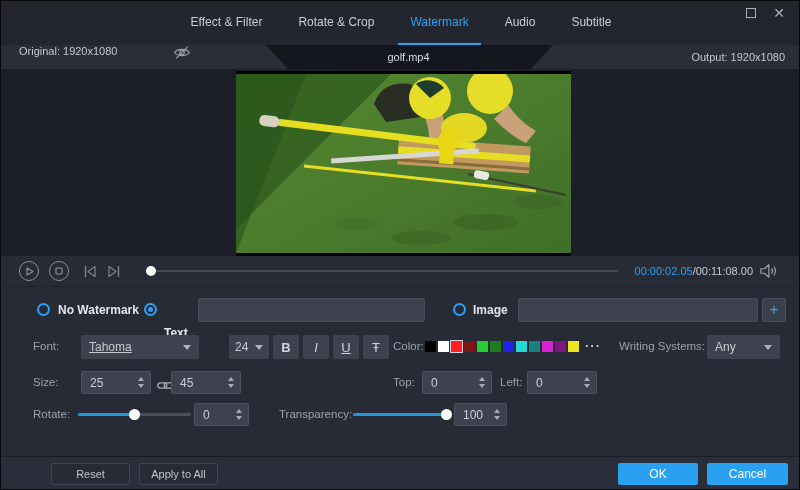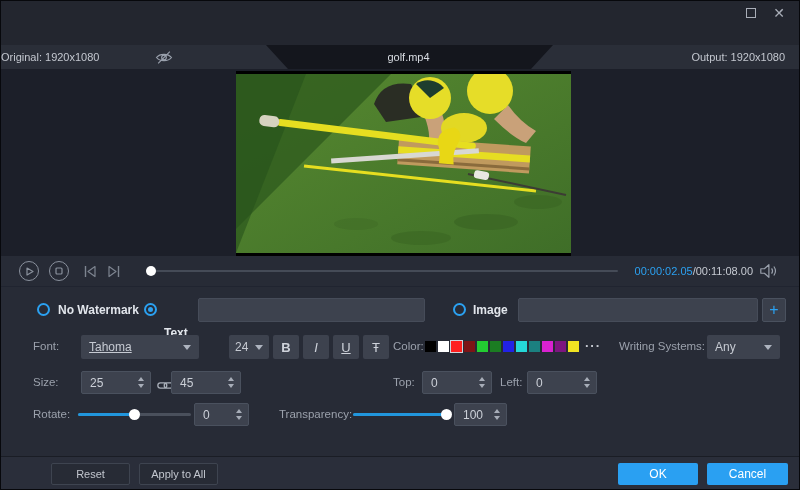--- a/index.html
+++ b/index.html
@@ -14,21 +14,21 @@
          color:#c9cdd5; border-bottom:2px solid transparent; cursor:default; white-space:nowrap; }
   .tab.active { color:#2ba1f1; border-bottom-color:#2ba1f1; }
   .win-controls { position:absolute; top:7px; right:14px; display:flex; gap:17px; align-items:center; }
   .btn-max { width:10px; height:10px; border:1px solid #a9aeb8; }
   .btn-close { color:#a9aeb8; font-size:14px; line-height:10px; }
 
   
   .infobar { position:absolute; top:44px; left:0; width:800px; height:24px; background:#14161d; }
   .orig-tab { position:absolute; left:0; top:0; height:24px; width:287px; background:#2a2e38;
               clip-path:polygon(0 0, 265px 0, 287px 100%, 0 100%);
-              display:flex; align-items:center; font-size:11px; color:#c3c7cf;gap:25px; }
+              display:flex; align-items:flex-start; padding-left:18px; font-size:11px; color:#c3c7cf;gap:25px; }
   .eye-wrap { margin-left:30px; display:flex; align-items:center; }
   .out-tab { position:absolute; right:0; top:0; height:24px; width:270px; background:#2a2e38;
              clip-path:polygon(22px 0, 270px 0, 270px 100%, 0 100%);
              display:flex; align-items:center; justify-content:flex-end; padding-right:16px;
              font-size:11px; color:#c3c7cf; }
   .filename { position:absolute; top:0; left:290px; right:275px; height:24px; display:flex;
               align-items:center; justify-content:center; color:#d8dce2; font-size:11px; }
 
   
   .preview { position:absolute; top:68px; left:0; width:800px; height:187px; background:#1c1f29; }
@@ -93,20 +93,27 @@
               border-radius:2px; color:#c2c6ce; font-size:11px; display:flex; align-items:center;
               justify-content:center;margin-left:32px; }
   .btn-blue { position:absolute; top:6px; height:22px; background:#2aa0f2; border:none; border-radius:2px;
               color:#fff; font-size:12px; display:flex; align-items:center; justify-content:center; }
 </style>
 </head>
 <body>
 
 <div class="window">
 
+  <div class="tabbar">
+    <div class="tab">Effect &amp; Filter</div>
+    <div class="tab">Rotate &amp; Crop</div>
+    <div class="tab active">Watermark</div>
+    <div class="tab">Audio</div>
+    <div class="tab">Subtitle</div>
+  </div>
   <div class="win-controls">
     <div class="btn-max"></div>
     <div class="btn-close">✕</div>
   </div>
 
   <div class="infobar">
     <div class="orig-tab">
       <span>Original: 1920x1080</span>
       <span class="eye-wrap">
         <svg width="20" height="15" viewBox="0 0 24 17">

